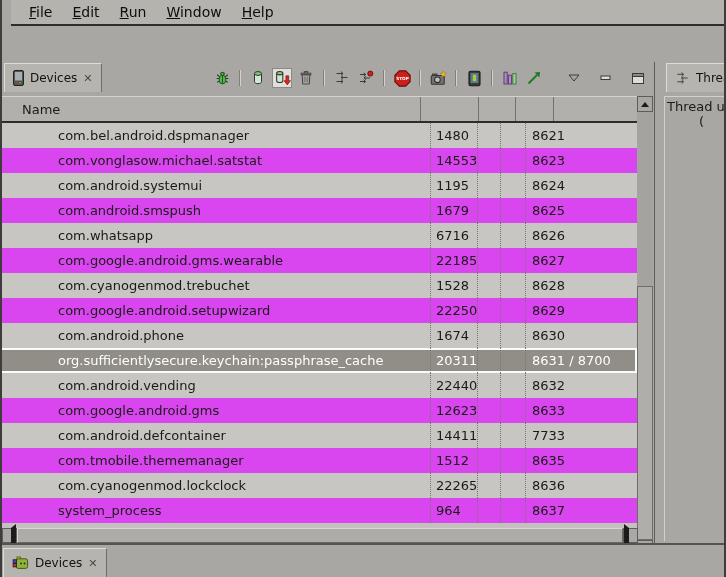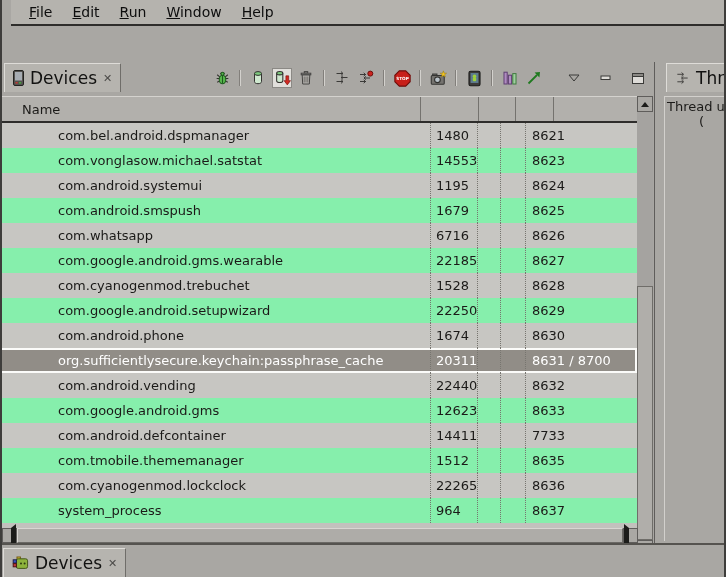--- a/index.html
+++ b/index.html
@@ -21,21 +21,21 @@
   
   .main-toolbar{position:absolute;left:0;top:28px;width:726px;height:33px;background:#a9a7a3;}
 
   
   .devices-view{position:absolute;left:0;top:62px;width:655px;height:481px;}
   .view-right-border{position:absolute;left:654px;top:62px;width:1px;height:481px;background:#5f5d5b;}
   .tabbar{position:absolute;left:0;top:0;width:100%;height:32px;background:#a9a7a3;}
   .tab{position:absolute;top:1px;height:29px;display:flex;align-items:center;gap:6px;
     background:#b6b4af;border-top:1px solid #dedcd8;border-left:1px solid #dedcd8;border-right:1px solid #6f6d69;
     padding:0 8px;box-sizing:border-box;white-space:nowrap;}
-  .tab-label{font-size:17px;color:#121211;}
+  .tab-label{font-size:12px;color:#121211;}
   .close-x{font-size:11px;font-weight:bold;color:#4b4a48;line-height:1;}
 
   
   .view-toolbar{position:absolute;left:212px;top:5px;height:22px;display:flex;align-items:center;}
   .tbtn{width:20px;height:20px;display:flex;align-items:center;justify-content:center;margin-right:4px;}
   .tbtn.pressed{background:#e1dfdb;border:1px solid #8b8985;box-sizing:border-box;}
   .tsep{width:0;height:16px;border-left:1px solid #827f7b;border-right:1px solid #d3d1cd;margin:0 7px 0 3px;}
   .gap16{margin-left:16px;} .gap8{margin-left:8px;}
 
   
@@ -45,21 +45,21 @@
   .hcell.c1{width:431px;padding-left:6px;}
   .hcell.c2{width:47px;border-left:1px solid #74726e;}
   .hcell.c3{width:23px;border-left:1px solid #74726e;}
   .hcell.c4{width:25px;border-left:1px solid #74726e;}
   .hcell.c5{width:111px;border-left:1px solid #74726e;}
 
   
   .tbody{position:absolute;left:0;top:61px;width:637px;}
   .trow{display:flex;height:25px;line-height:25px;}
   .trow.light{background:#c7c6c2;}
-  .trow.dark{background:#86efac;}
+  .trow.dark{background:#d946ef;}
   .trow.selected{background:#918d87;color:#ffffff;box-shadow:inset 0 0 0 2px #fbfbf9;}
   .trow.selected .cell{color:#ffffff;}
   .cell{height:100%;box-sizing:border-box;overflow:hidden;white-space:nowrap;}
   .cell.name{width:431px;padding-left:58px;border-right:1px dotted #77756f;}
   .cell.pid{width:47px;padding-left:5px;border-right:1px dotted #77756f;}
   .cell.c3{width:23px;border-right:1px dotted #77756f;}
   .cell.c4{width:25px;border-right:1px dotted #77756f;}
   .cell.port{width:111px;padding-left:6px;}
   .tbody-after{position:absolute;left:0;top:461px;width:637px;height:5px;background:#c2c1bd;}
 

